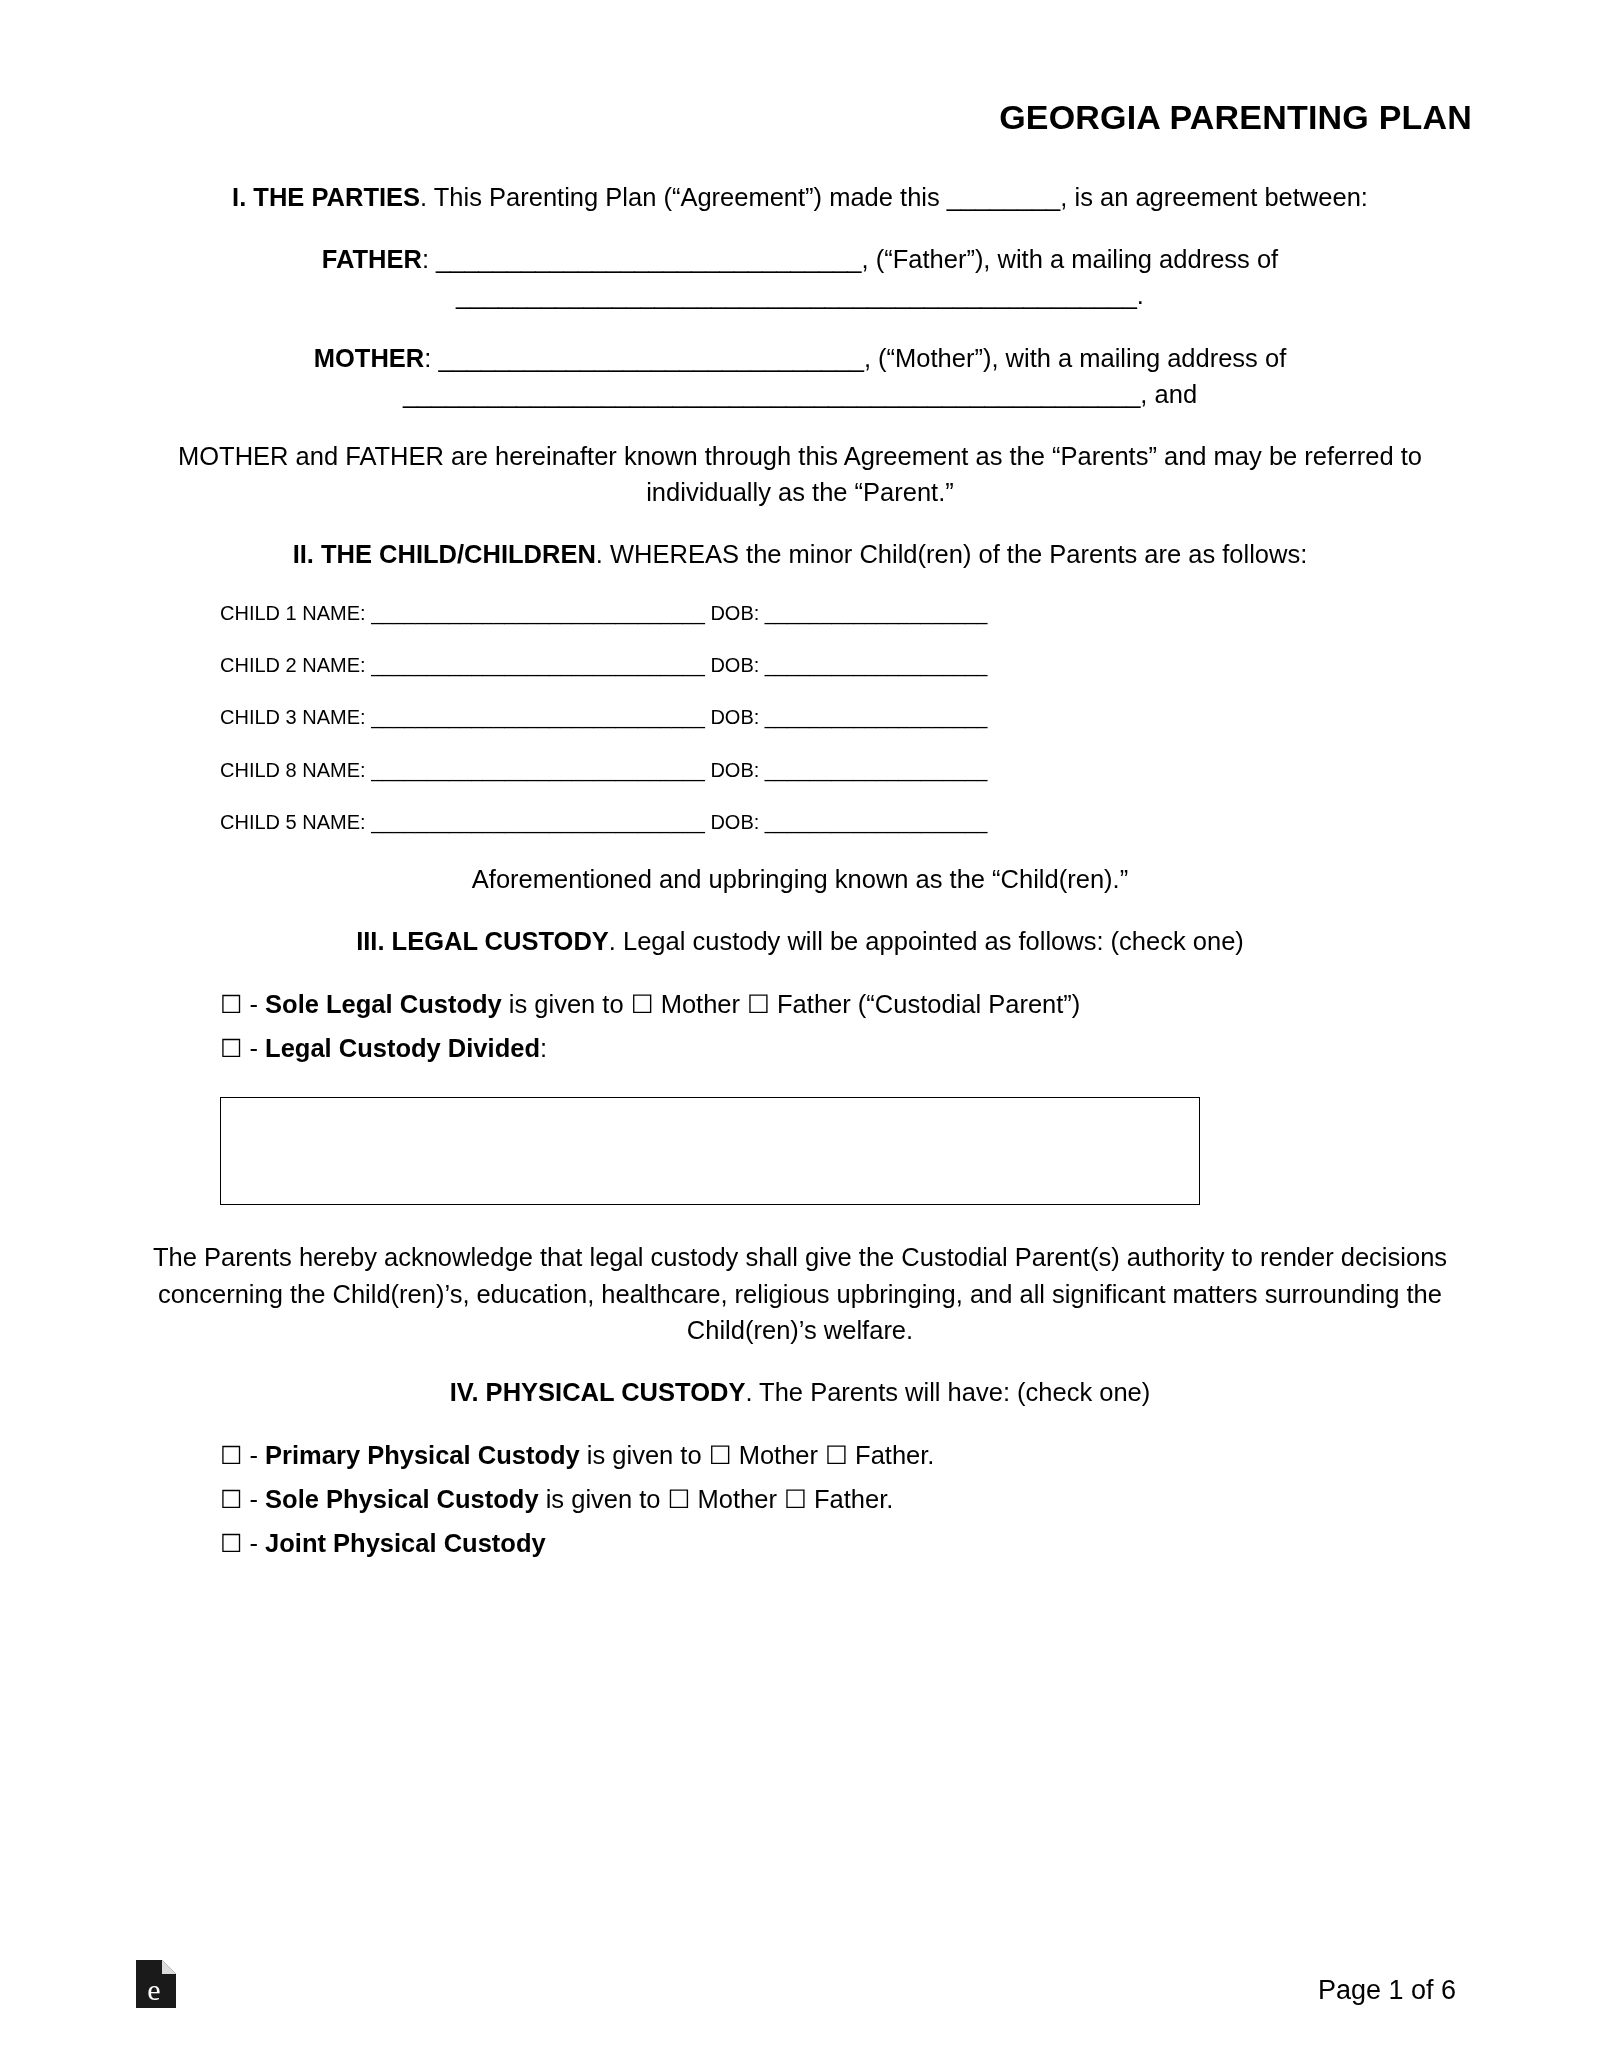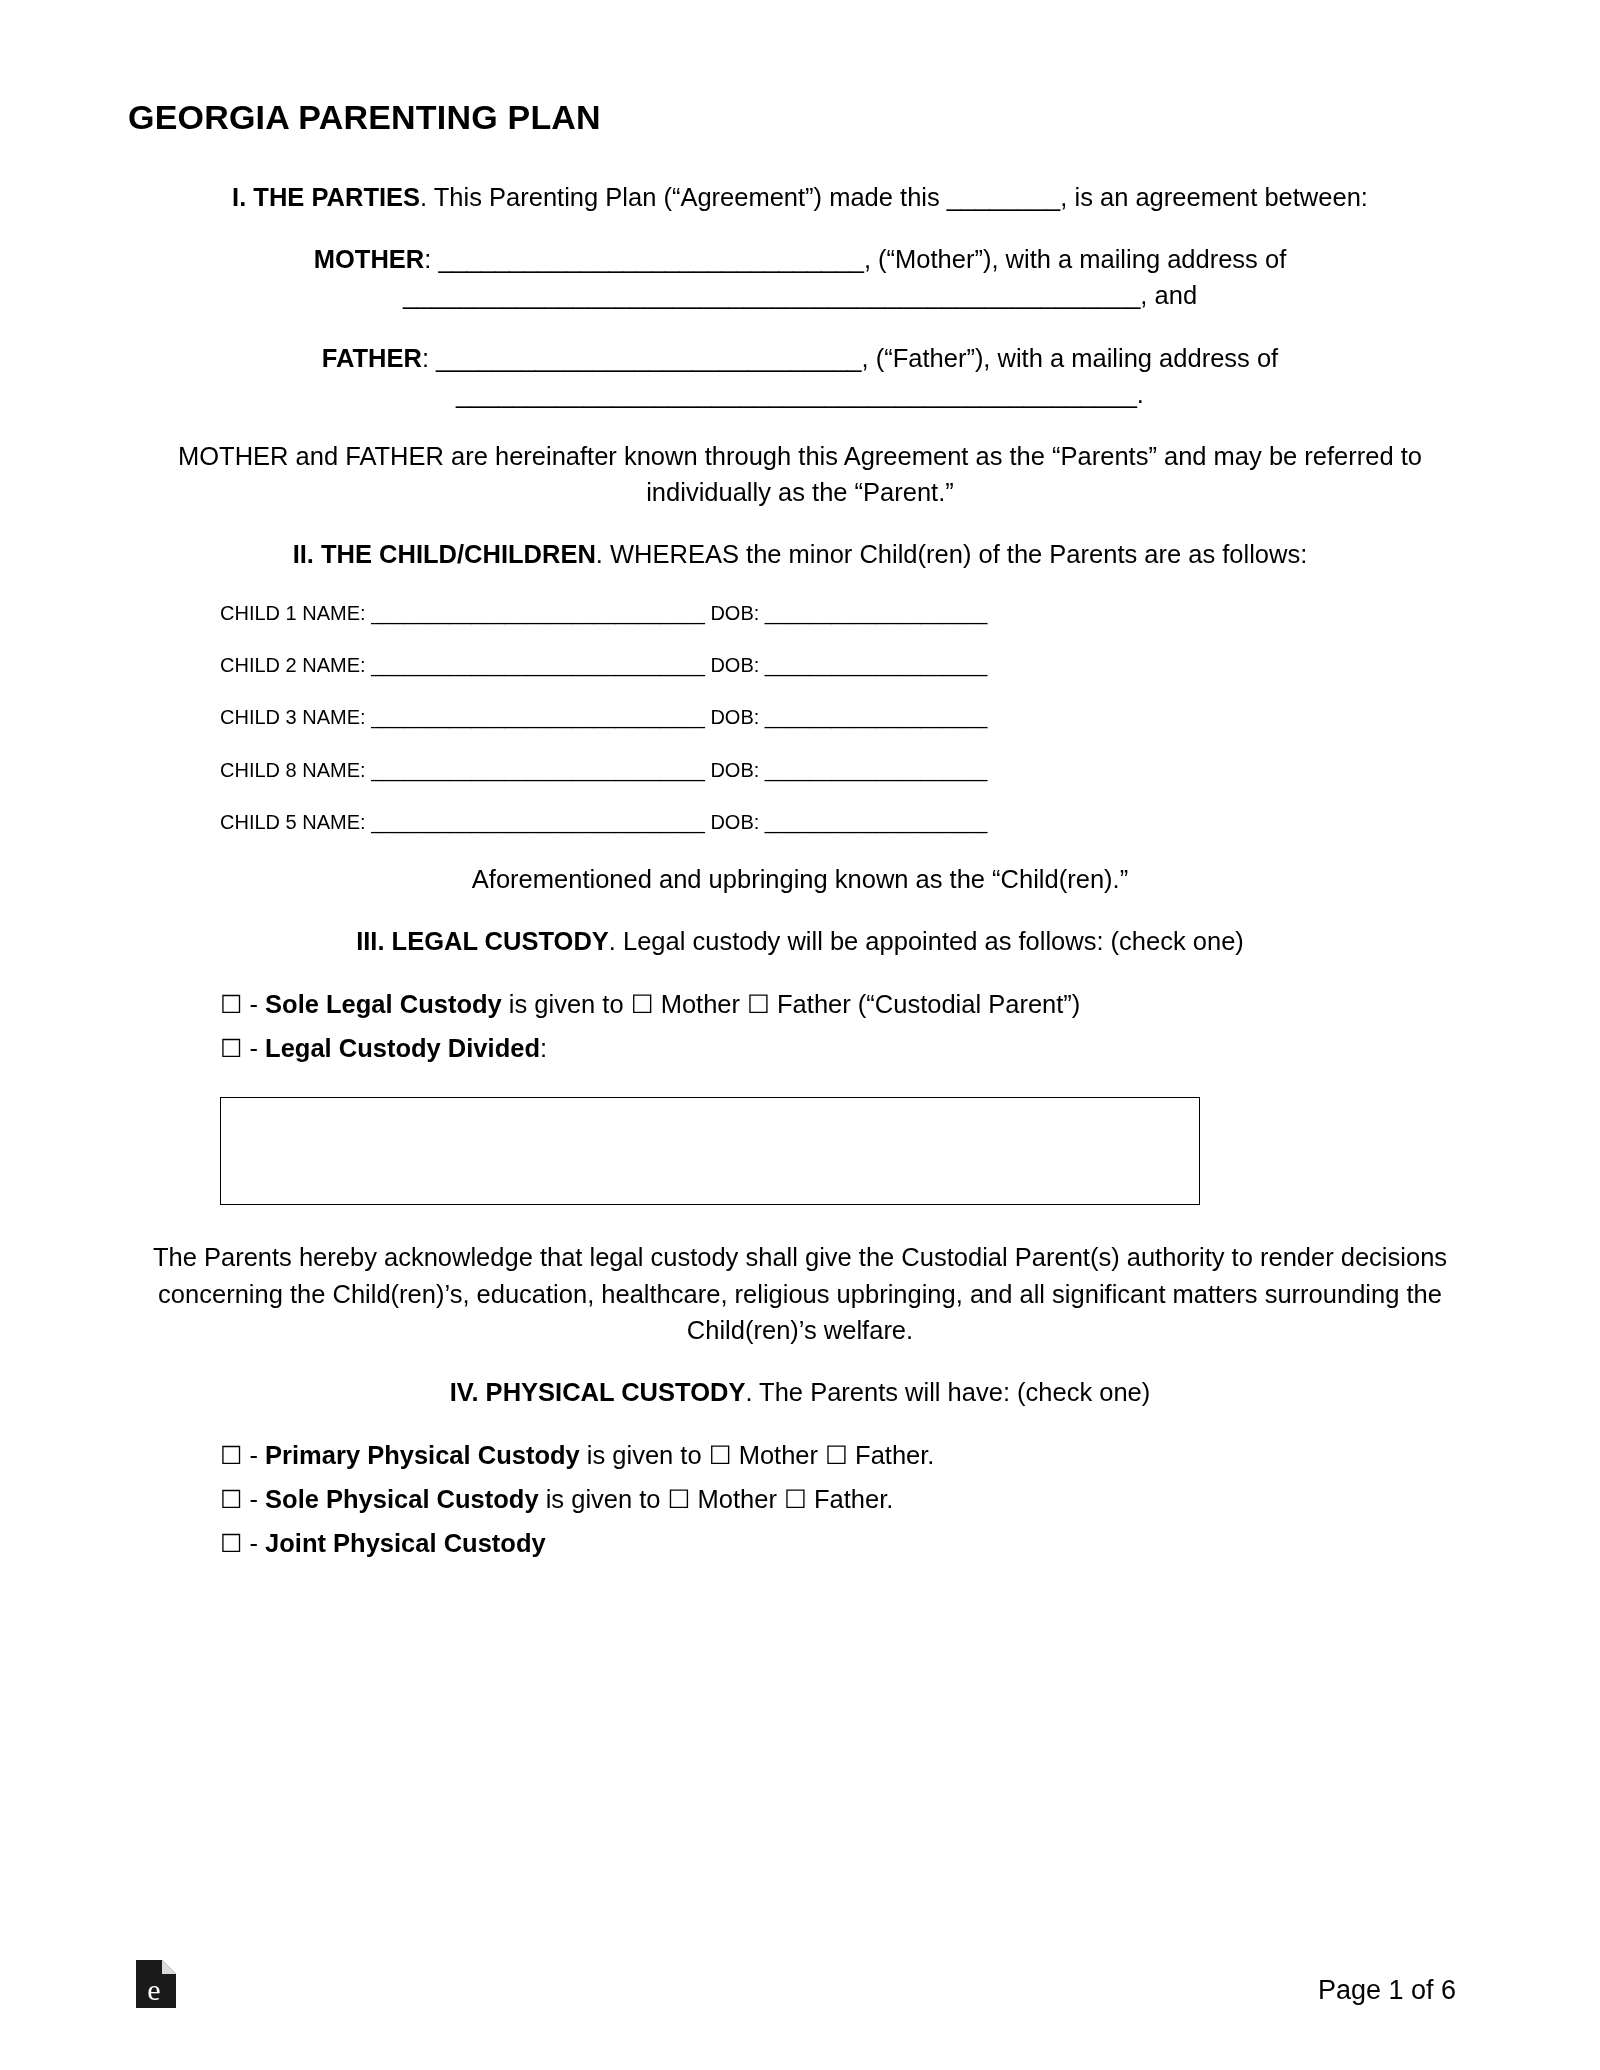--- a/index.html
+++ b/index.html
@@ -13,21 +13,21 @@
     color: #000000;
   }
   .page {
     position: relative;
     width: 1600px;
     height: 2070px;
     background: #ffffff;
     padding: 78px 128px 0 128px;
   }
   .doc-title {
-    text-align: left;
+    text-align: right;
     font-size: 34px;
     font-weight: bold;
     letter-spacing: 0.2px;
     margin: 20px 0 42px 0;
   }
   p.body-text {
     font-size: 25.5px;
     line-height: 1.42;
     margin: 0 0 26px 0;
     text-align: center;
@@ -90,25 +90,25 @@
 
 <div class="page">
 
   <h1 class="doc-title">GEORGIA PARENTING PLAN</h1>
 
   <p class="body-text">
     <span class="bold">I. THE PARTIES</span><span>. This Parenting Plan (“Agreement”) made this </span><span>________</span><span>, is an agreement between:</span>
   </p>
 
   <p class="body-text indent">
-    <span class="bold">MOTHER</span><span>: ______________________________, (“Mother”), with a mailing address of ____________________________________________________, and</span>
+    <span class="bold">FATHER</span><span>: ______________________________, (“Father”), with a mailing address of ________________________________________________.</span>
   </p>
 
   <p class="body-text indent">
-    <span class="bold">FATHER</span><span>: ______________________________, (“Father”), with a mailing address of ________________________________________________.</span>
+    <span class="bold">MOTHER</span><span>: ______________________________, (“Mother”), with a mailing address of ____________________________________________________, and</span>
   </p>
 
   <p class="body-text">MOTHER and FATHER are hereinafter known through this Agreement as the “Parents” and may be referred to individually as the “Parent.”</p>
 
   <p class="body-text">
     <span class="bold">II. THE CHILD/CHILDREN</span><span>. WHEREAS the minor Child(ren) of the Parents are as follows:</span>
   </p>
 
   <div class="child-row">CHILD 1 NAME: ______________________________ DOB: ____________________</div>
   <div class="child-row">CHILD 2 NAME: ______________________________ DOB: ____________________</div>

